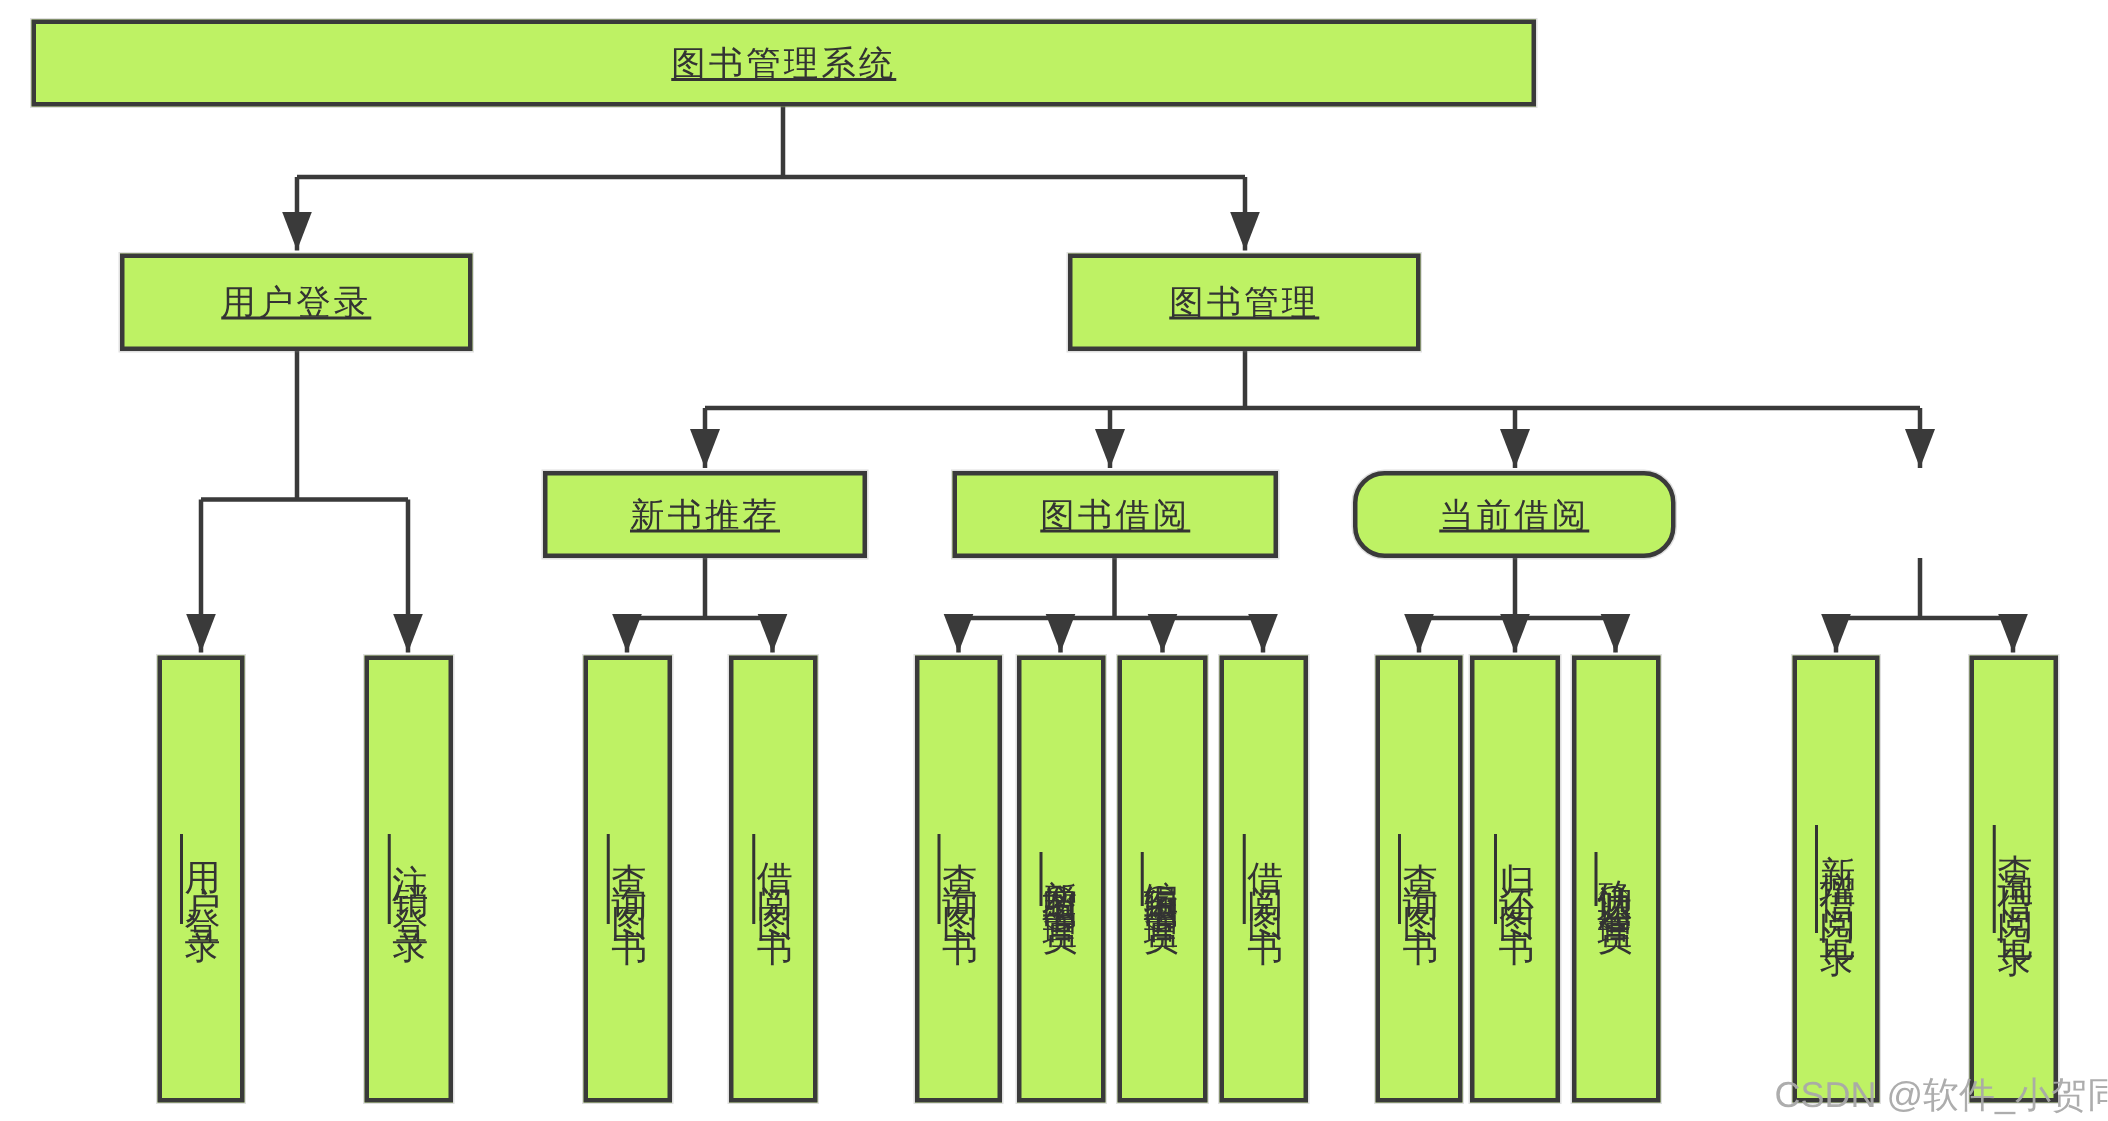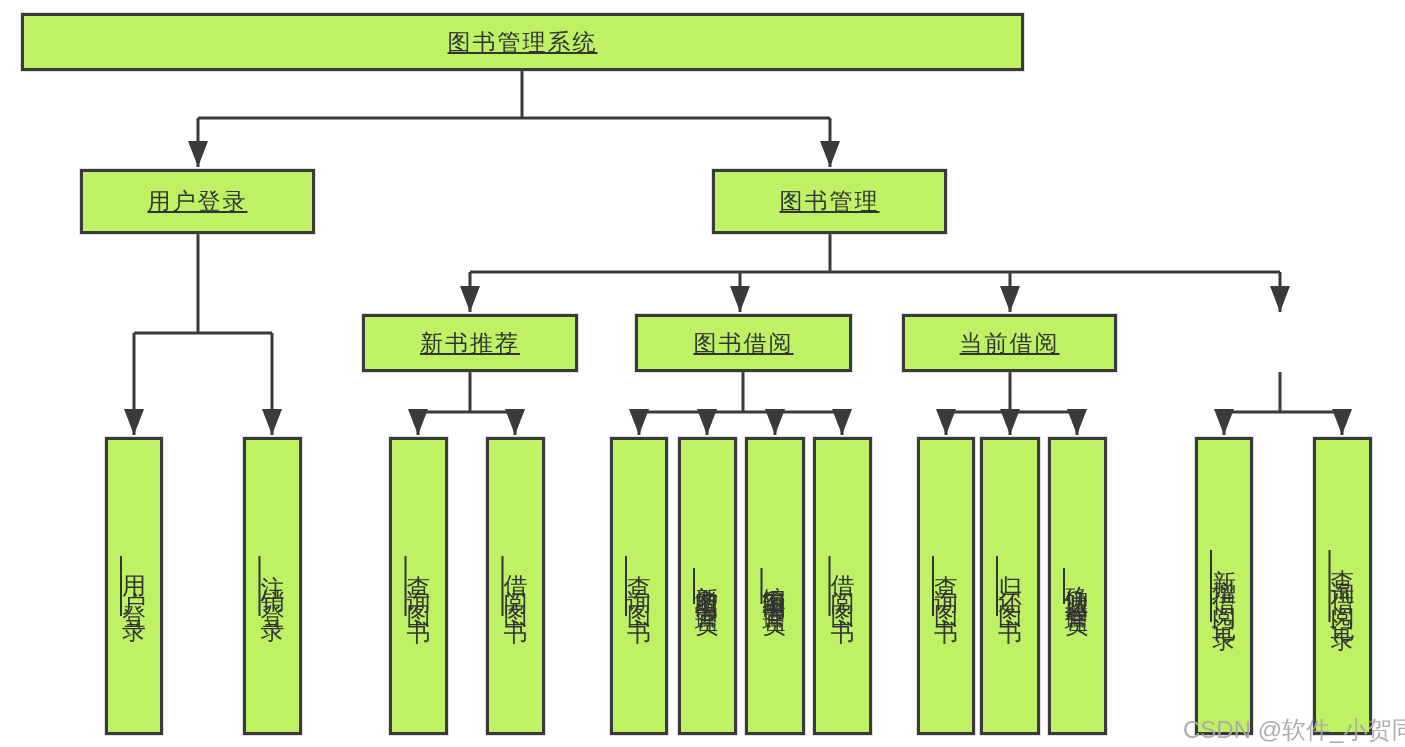--- a/index.html
+++ b/index.html
@@ -103,21 +103,21 @@
   <div class="node" style="left:712px; top:169px; width:235px; height:65px;">
     <span>图书管理</span>
   </div>
 
   <div class="node" style="left:362px; top:314px; width:216px; height:58px;">
     <span>新书推荐</span>
   </div>
   <div class="node" style="left:635px; top:314px; width:217px; height:58px;">
     <span>图书借阅</span>
   </div>
-  <div class="node" style="left:902px; top:314px; width:215px; height:58px;">
+  <div class="node" style="left:902px; top:314px; width:215px; height:58px;border-radius:21px;">
     <span>当前借阅</span>
   </div>
 
   <div class="node leaf" style="left:105px; top:437px; width:58px; height:298px;">
     <span class="vt4">用户登录</span>
   </div>
   <div class="node leaf" style="left:243px; top:437px; width:59px; height:298px;">
     <span class="vt4">注销登录</span>
   </div>
 

